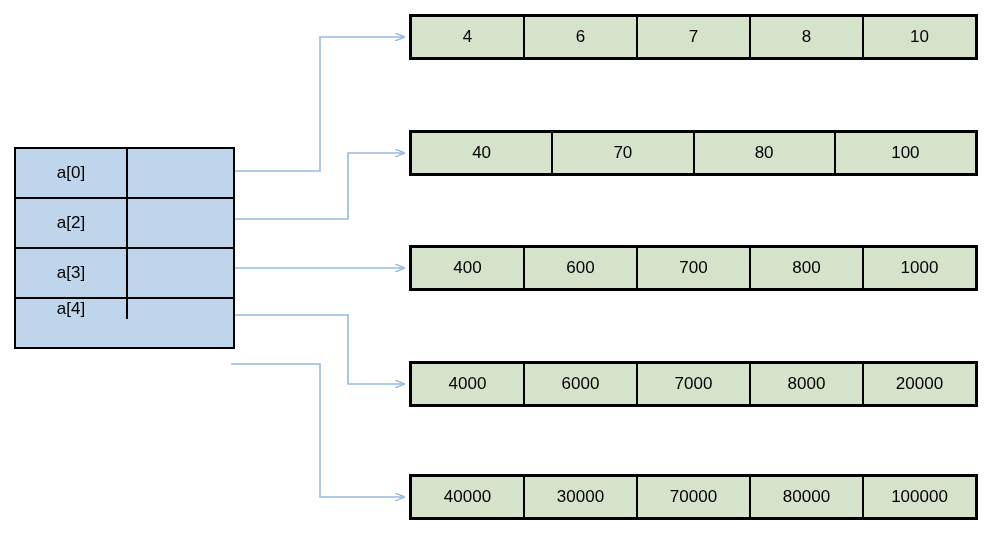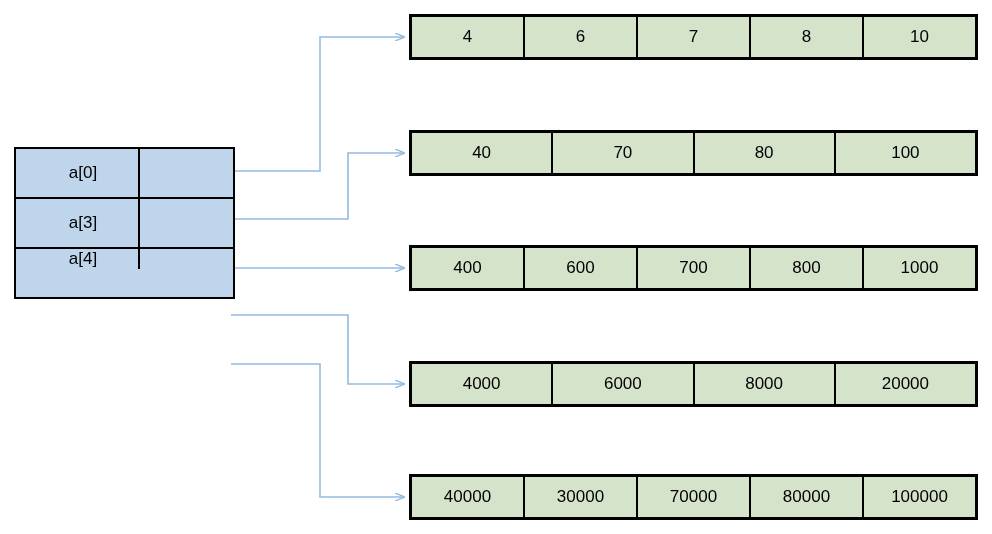--- a/index.html
+++ b/index.html
@@ -47,21 +47,20 @@
   }
   #pointer-table .ptr-label {
     width: 110px;
     border-right: 2px solid #000000;
     display: flex;
     align-items: center;
     justify-content: center;
     font-size: 17px;
     color: #000000;
     background: #bed5ec;
-    padding-left: 12px;
   }
   #pointer-table .ptr-value {
     flex: 1;
     background: #bed5ec;
   }
 
   
   .array-row {
     position: absolute;
     left: 409px;
@@ -109,20 +108,24 @@
 
     <path d="M231,364 L320,364 L320,497 L404,497" fill="none" stroke="#95bbe0" stroke-width="1.6" marker-end="url(#arrowhead)"></path>
   </svg>
 
   <div id="pointer-table">
     <div class="ptr-row">
       <div class="ptr-label">a[0]</div>
       <div class="ptr-value"></div>
     </div>
     <div class="ptr-row">
+      <div class="ptr-label">a[2]</div>
+      <div class="ptr-value"></div>
+    </div>
+    <div class="ptr-row">
       <div class="ptr-label">a[3]</div>
       <div class="ptr-value"></div>
     </div>
     <div class="ptr-row">
       <div class="ptr-label">a[4]</div>
       <div class="ptr-value"></div>
     </div>
   </div>
 
   <div class="array-row" style="top:14px;">
@@ -144,20 +147,21 @@
     <div class="array-cell">400</div>
     <div class="array-cell">600</div>
     <div class="array-cell">700</div>
     <div class="array-cell">800</div>
     <div class="array-cell">1000</div>
   </div>
 
   <div class="array-row" style="top:361px;">
     <div class="array-cell">4000</div>
     <div class="array-cell">6000</div>
+    <div class="array-cell">7000</div>
     <div class="array-cell">8000</div>
     <div class="array-cell">20000</div>
   </div>
 
   <div class="array-row" style="top:474px;">
     <div class="array-cell">40000</div>
     <div class="array-cell">30000</div>
     <div class="array-cell">70000</div>
     <div class="array-cell">80000</div>
     <div class="array-cell">100000</div>

